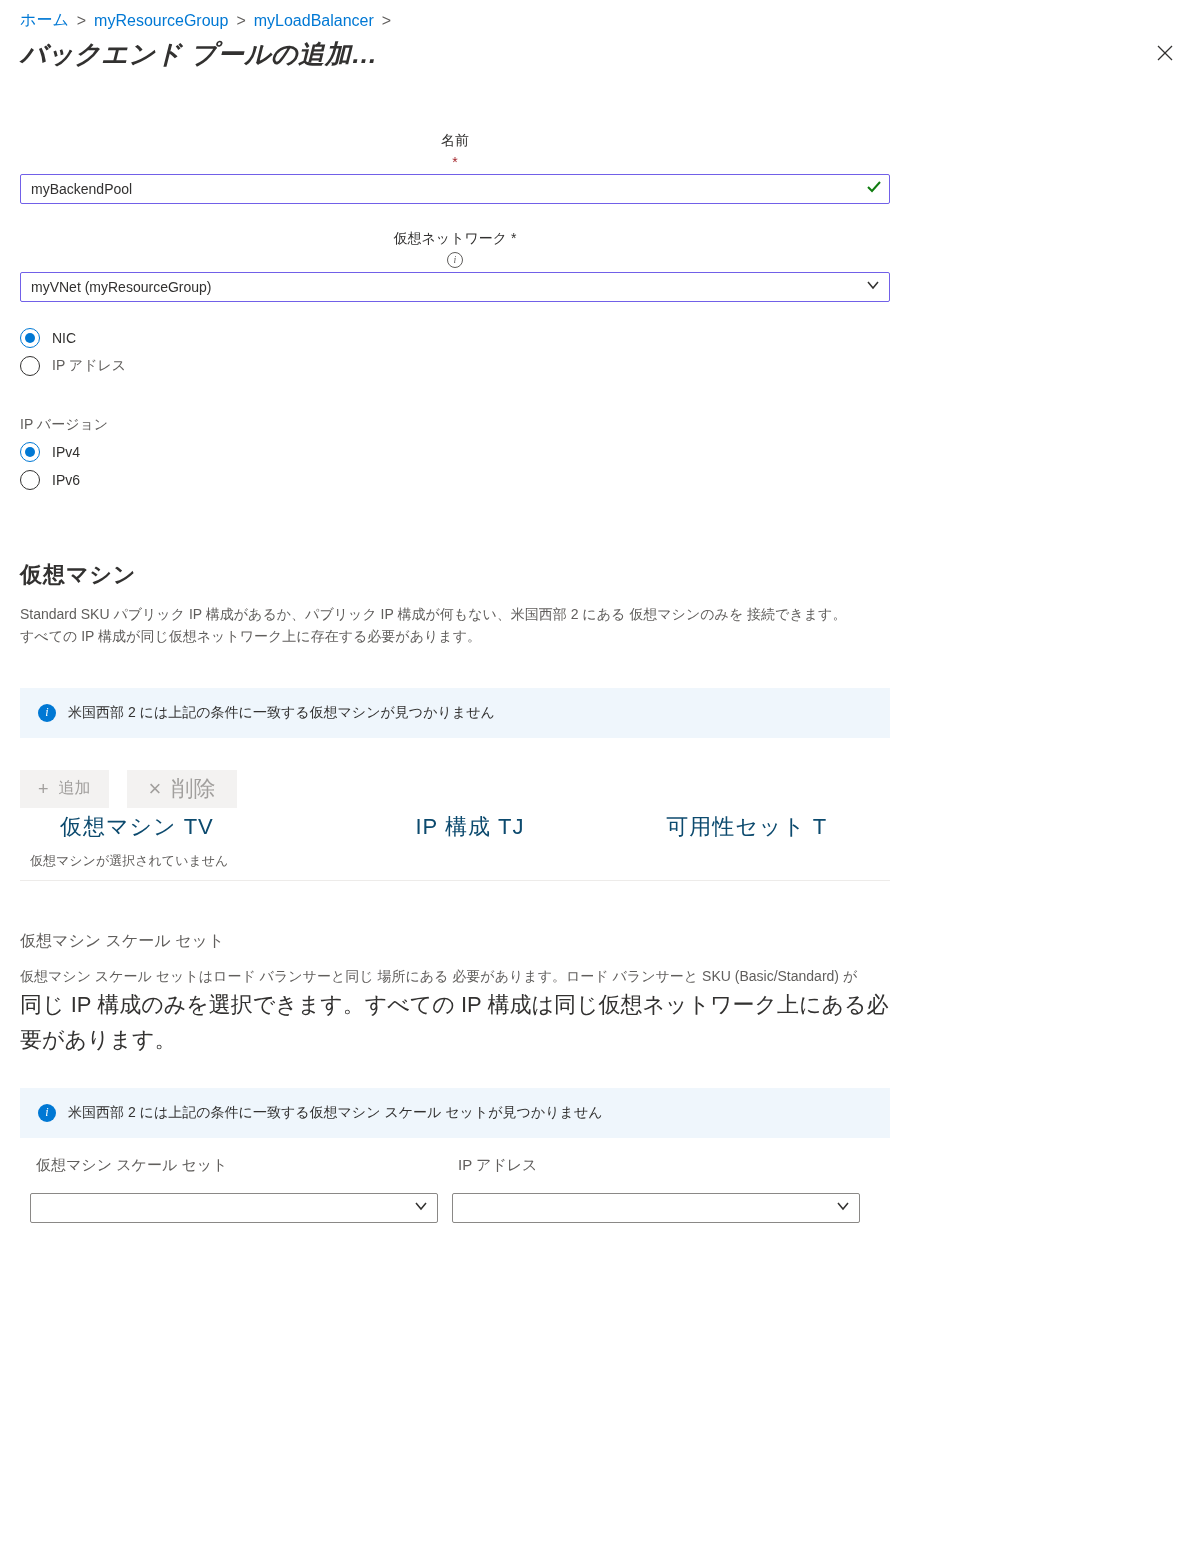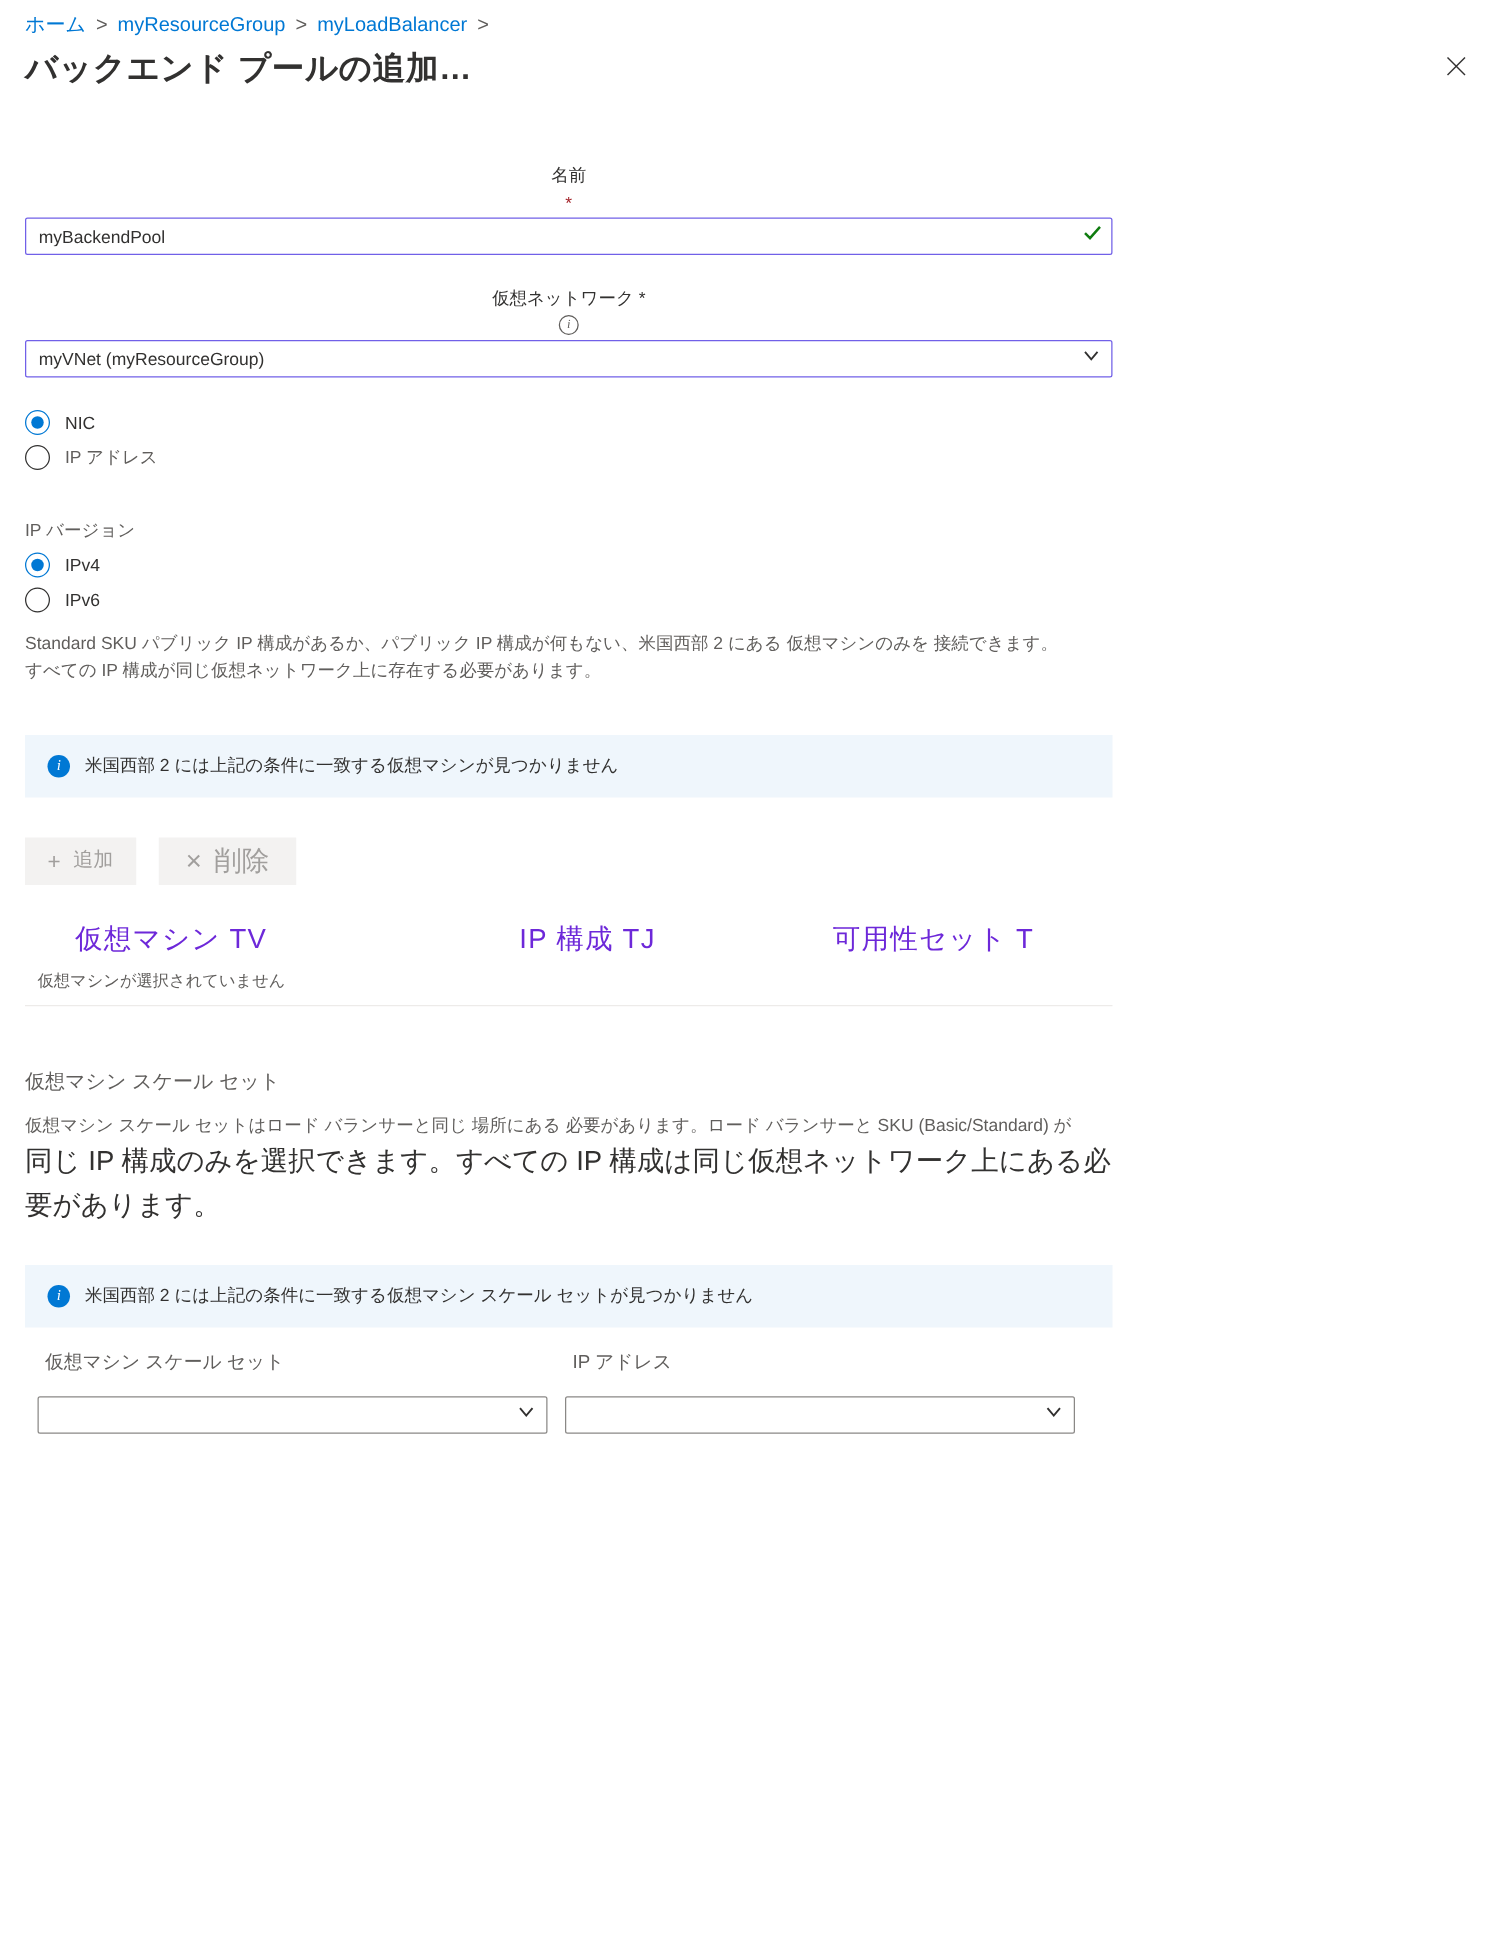--- a/index.html
+++ b/index.html
@@ -30,20 +30,21 @@
   }
   .breadcrumb .sep {
     color: #605e5c;
   }
   
   .title-row {
     display: flex;
     align-items: center;
     justify-content: space-between;
     margin-top: 6px;
+    font-style: italic;
   }
   .page-title {
     font-size: 26px;
     font-weight: 600;
     color: #323130;
     letter-spacing: 0.5px;
   }
   .close-btn {
     font-size: 20px;
     color: #323130;
@@ -227,22 +228,21 @@
     cursor: not-allowed;
   }
   .tbtn.big {
     font-size: 22px;
     padding: 4px 22px;
   }
   .tbtn .plus { font-size: 18px; line-height: 1; }
   .tbtn .x { font-size: 22px; line-height: 1; }
   .col-headers {
     display: flex;
-    margin-top: 24px;
-    color: #6d28d9;
+    color: #0c4a6e;
   }
   .col-headers > div {
     flex: 1;
     font-size: 22px;
     letter-spacing: 1px;
     padding: 4px 10px;
   }
   .col-headers .vm { padding-left: 40px; }
   .col-headers .ip { text-align: center; padding-left: 0; }
   .col-headers .av { text-align: center; padding-left: 0; }
@@ -352,20 +352,21 @@
             <span class="radio-inner"></span>
           </span>
         <span class="radio-label">IPv4</span>
       </div>
       <div class="radio-row">
         <span class="radio-outer"></span>
         <span class="radio-label">IPv6</span>
       </div>
     </div>
 
+    <div class="section-title">仮想マシン</div>
     <div class="desc">
       <span>Standard SKU パブリック IP 構成があるか、パブリック IP 構成が何もない、米国西部 2 にある 仮想マシンのみを 接続できます。</span><br>
       <span>すべての IP 構成が同じ仮想ネットワーク上に存在する必要があります。</span>
     </div>
 
     <div class="info-banner">
       <span class="bicon">i</span>
       <span>米国西部 2 には上記の条件に一致する仮想マシンが見つかりません</span>
     </div>
 

